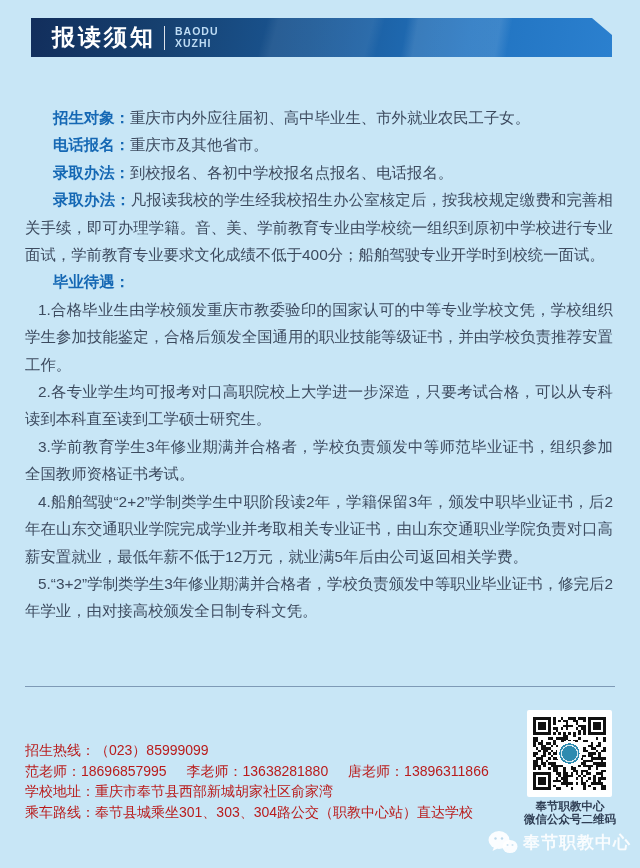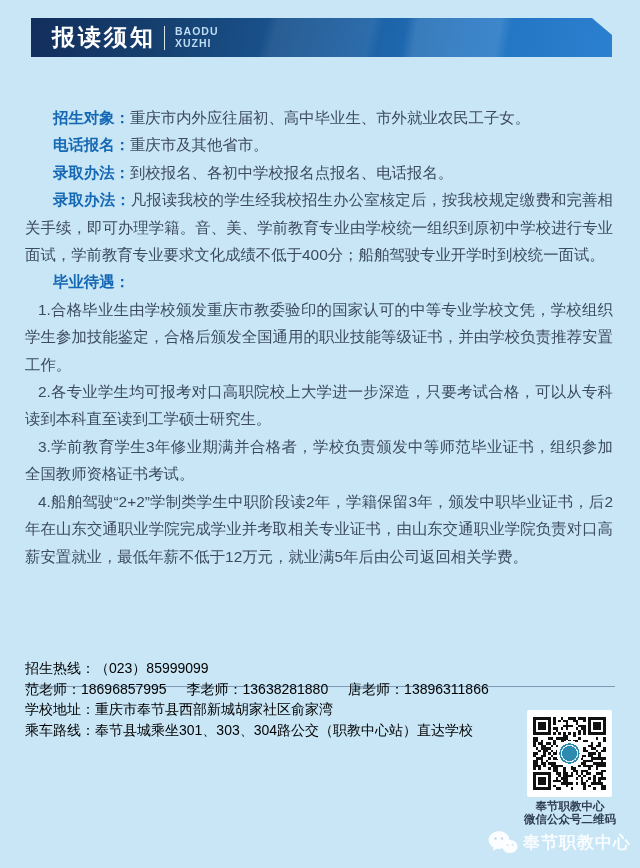--- a/index.html
+++ b/index.html
@@ -42,22 +42,22 @@
   .para{text-indent:28px;}
   .num{text-indent:13px;}
   .lbl{color:#1568b4;font-weight:bold;}
 
   
   .footer-divider{
     position:absolute;left:25px;top:686px;width:590px;height:0;
     border-top:1px solid #7e9ab6;
   }
   .contact{
-    position:absolute;left:25px;top:658px;width:480px;
-    font-size:14px;line-height:20.7px;color:#000000;white-space:nowrap;
+    position:absolute;left:25px;top:740px;width:480px;
+    font-size:14px;line-height:20.7px;color:#b91c1c;white-space:nowrap;
   }
   .contact .pair{margin-right:16px;margin-top:28px;}
   .contact .pair:last-child{margin-right:0;}
 
   
   .qr-box{
     position:absolute;left:527px;top:710px;width:85px;height:87px;
     background:#fff;border-radius:2px;box-sizing:border-box;padding:6px;
   }
   .qr-box svg{width:73px;height:75px;display:block;}
@@ -89,20 +89,21 @@
 <div class="content">
   <p class="para"><span class="lbl">招生对象：</span><span>重庆市内外应往届初、高中毕业生、市外就业农民工子女。</span></p>
   <p class="para"><span class="lbl">电话报名：</span><span>重庆市及其他省市。</span></p>
   <p class="para"><span class="lbl">录取办法：</span><span>到校报名、各初中学校报名点报名、电话报名。</span></p>
   <p class="para"><span class="lbl">录取办法：</span><span>凡报读我校的学生经我校招生办公室核定后，按我校规定缴费和完善相关手续，即可办理学籍。音、美、学前教育专业由学校统一组织到原初中学校进行专业面试，学前教育专业要求文化成绩不低于400分；船舶驾驶专业开学时到校统一面试。</span></p>
   <p class="para"><span class="lbl">毕业待遇：</span></p>
   <p class="num">1.合格毕业生由学校颁发重庆市教委验印的国家认可的中等专业学校文凭，学校组织学生参加技能鉴定，合格后颁发全国通用的职业技能等级证书，并由学校负责推荐安置工作。</p>
   <p class="num">2.各专业学生均可报考对口高职院校上大学进一步深造，只要考试合格，可以从专科读到本科直至读到工学硕士研究生。</p>
   <p class="num">3.学前教育学生3年修业期满并合格者，学校负责颁发中等师范毕业证书，组织参加全国教师资格证书考试。</p>
   <p class="num">4.船舶驾驶“2+2”学制类学生中职阶段读2年，学籍保留3年，颁发中职毕业证书，后2年在山东交通职业学院完成学业并考取相关专业证书，由山东交通职业学院负责对口高薪安置就业，最低年薪不低于12万元，就业满5年后由公司返回相关学费。</p>
+  <p class="num">5.“3+2”学制类学生3年修业期满并合格者，学校负责颁发中等职业毕业证书，修完后2年学业，由对接高校颁发全日制专科文凭。</p>
 </div>
 
 <div class="footer-divider"></div>
 
 <div class="contact">
   <div><span class="lbl-plain">招生热线：</span><span>（023）85999099</span></div>
   <div>
     <span class="pair"><span>范老师：</span><span>18696857995</span></span>
     <span class="pair"><span>李老师：</span><span>13638281880</span></span>
     <span class="pair"><span>唐老师：</span><span>13896311866</span></span>

